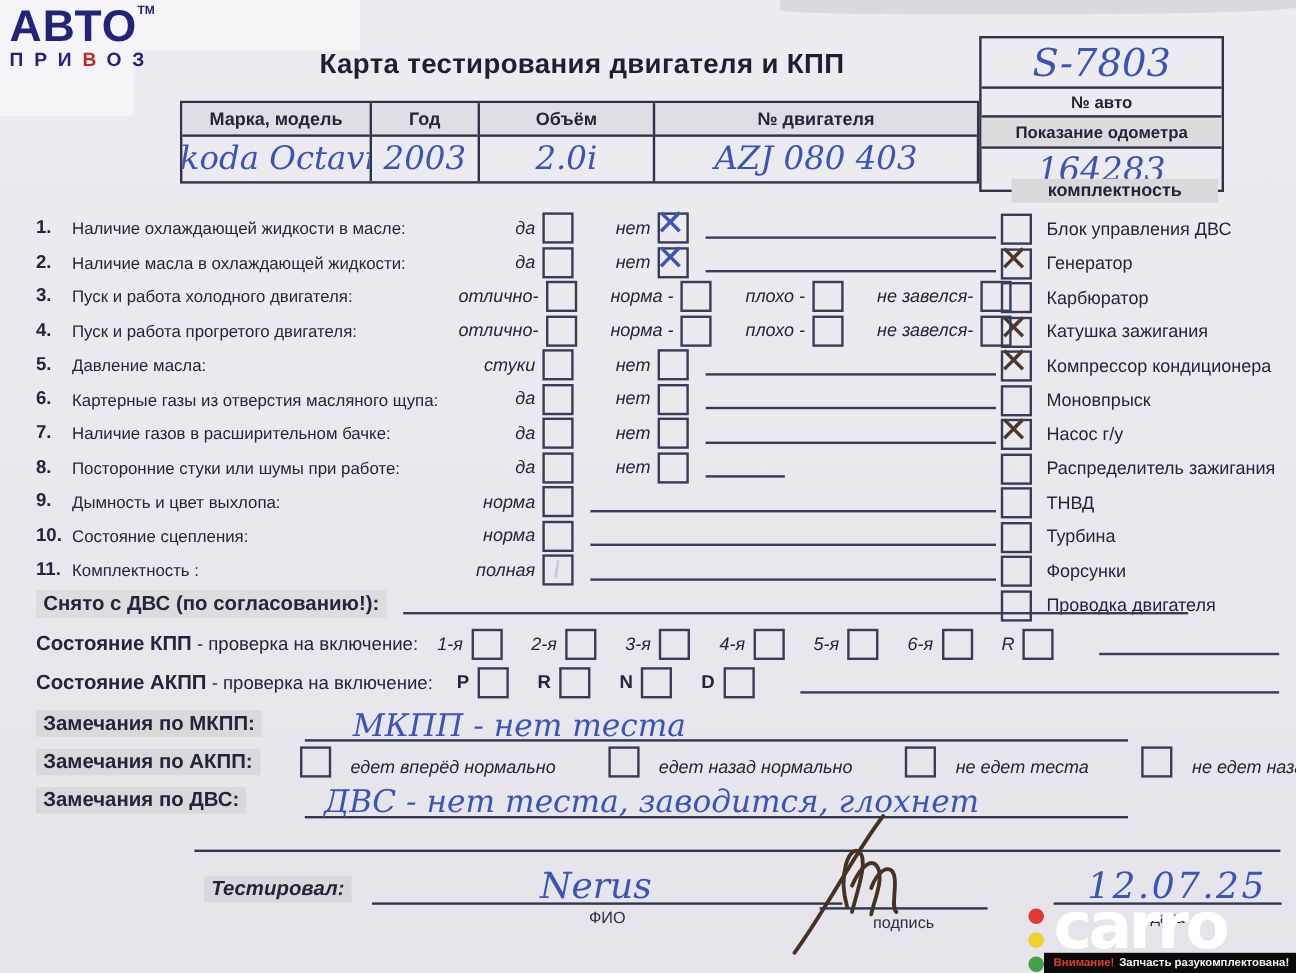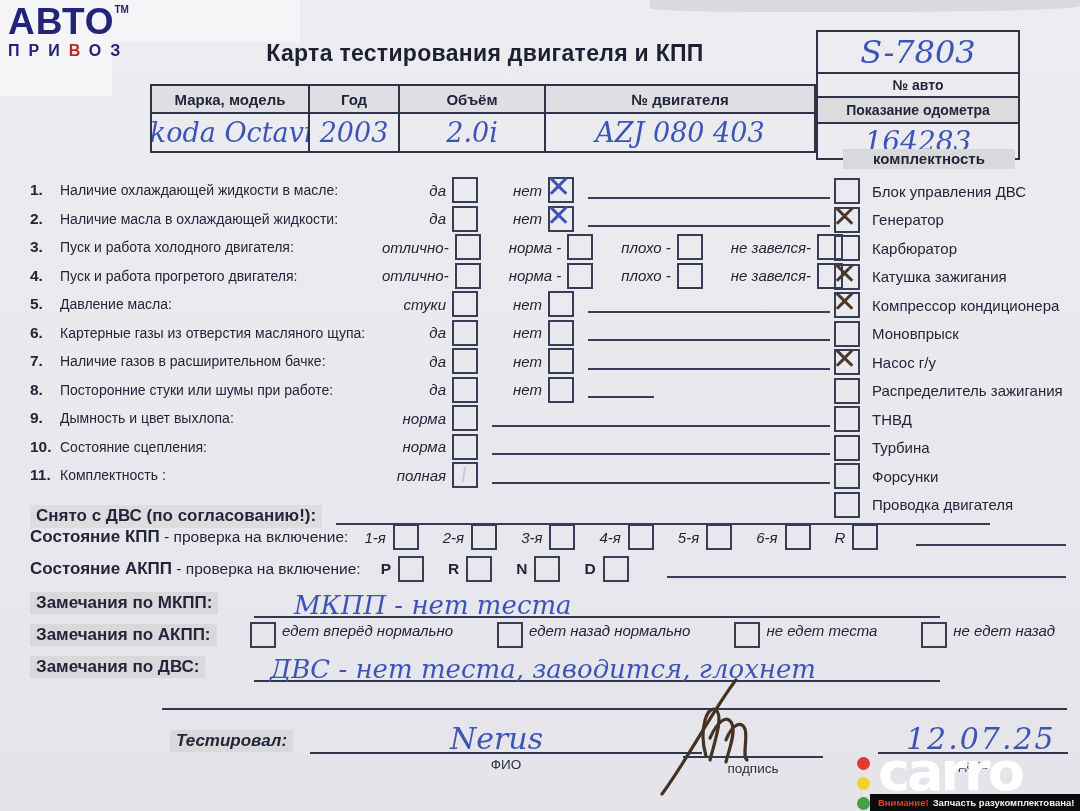--- a/index.html
+++ b/index.html
@@ -54,21 +54,21 @@
   .gear{display:flex;align-items:center;gap:7px;margin-right:24px;flex:none;}
   .glab{font-style:italic;font-size:15px;}
   .gbold .glab{font-style:normal;font-weight:bold;font-size:15.5px;}
   
   .shade{background:#d9d9dc;padding:1px 6px 2px 6px;}
   .rem-row{display:flex;align-items:flex-end;height:30px;}
   .rem-label{font-size:17px;font-weight:bold;width:206px;flex:none;align-self:center;}
   .wline{position:relative;border-bottom:2px solid #33374c;height:30px;margin-left:18px;text-align:center;}
   .wline .hand{position:absolute;bottom:-4px;left:40px;font-size:26px;}
   .rem-opts{display:flex;align-items:center;gap:44px;margin-left:14px;align-self:center;}
-  .rem-opt{display:flex;align-items:flex-start;gap:6px;}
+  .rem-opt{display:flex;align-items:flex-end;gap:16px;}
   .rem-opt .olab{font-size:15px;}
   
   .uline{border-bottom:2px solid #33374c;position:relative;}
   .under-label{font-size:13.5px;text-align:center;margin-top:3px;color:#2b2e40;}
   
   .dotcol .dot{width:13px;height:13px;border-radius:50%;margin-bottom:7px;}
   .carro-text{font-family:"DejaVu Sans",sans-serif;font-weight:bold;font-size:54px;letter-spacing:-3px;color:#ffffff;line-height:48px;}
   .banner{background:#0a0a0a;height:17px;display:flex;align-items:center;padding:0 6px 0 8px;font-size:9.5px;font-weight:bold;white-space:nowrap;}
   .banner .w{color:#f2f2f2;margin-left:4px;}
   .banner .r{color:#e23b2e;}
@@ -352,21 +352,21 @@
             <span class="olab">полная</span>
             <span class="box">
               <span class="faint-mark"></span>
             </span>
           </span>
         </span>
         <span class="fill"></span>
       </div>
     </div>
 
-  <div class="abs secline" style="left:30px;top:505px;width:962px;">
+  <div class="abs secline" style="left:30px;top:492px;width:962px;">
     <span class="sec-label b shade" style="background:#dddde0;">Снято с ДВС (по согласованию!):</span>
     <span class="fill"></span>
   </div>
 
   <div class="abs secline" style="left:30px;top:524px;width:1038px;">
     <span class="sec-label"><span class="b">Состояние КПП</span><span style="font-size:15.5px;"> - проверка на включение:</span></span>
     <span style="width:16px;flex:none;"></span>
     <span class="opts">
         <span class="gear">
           <span class="glab">1-я</span>

